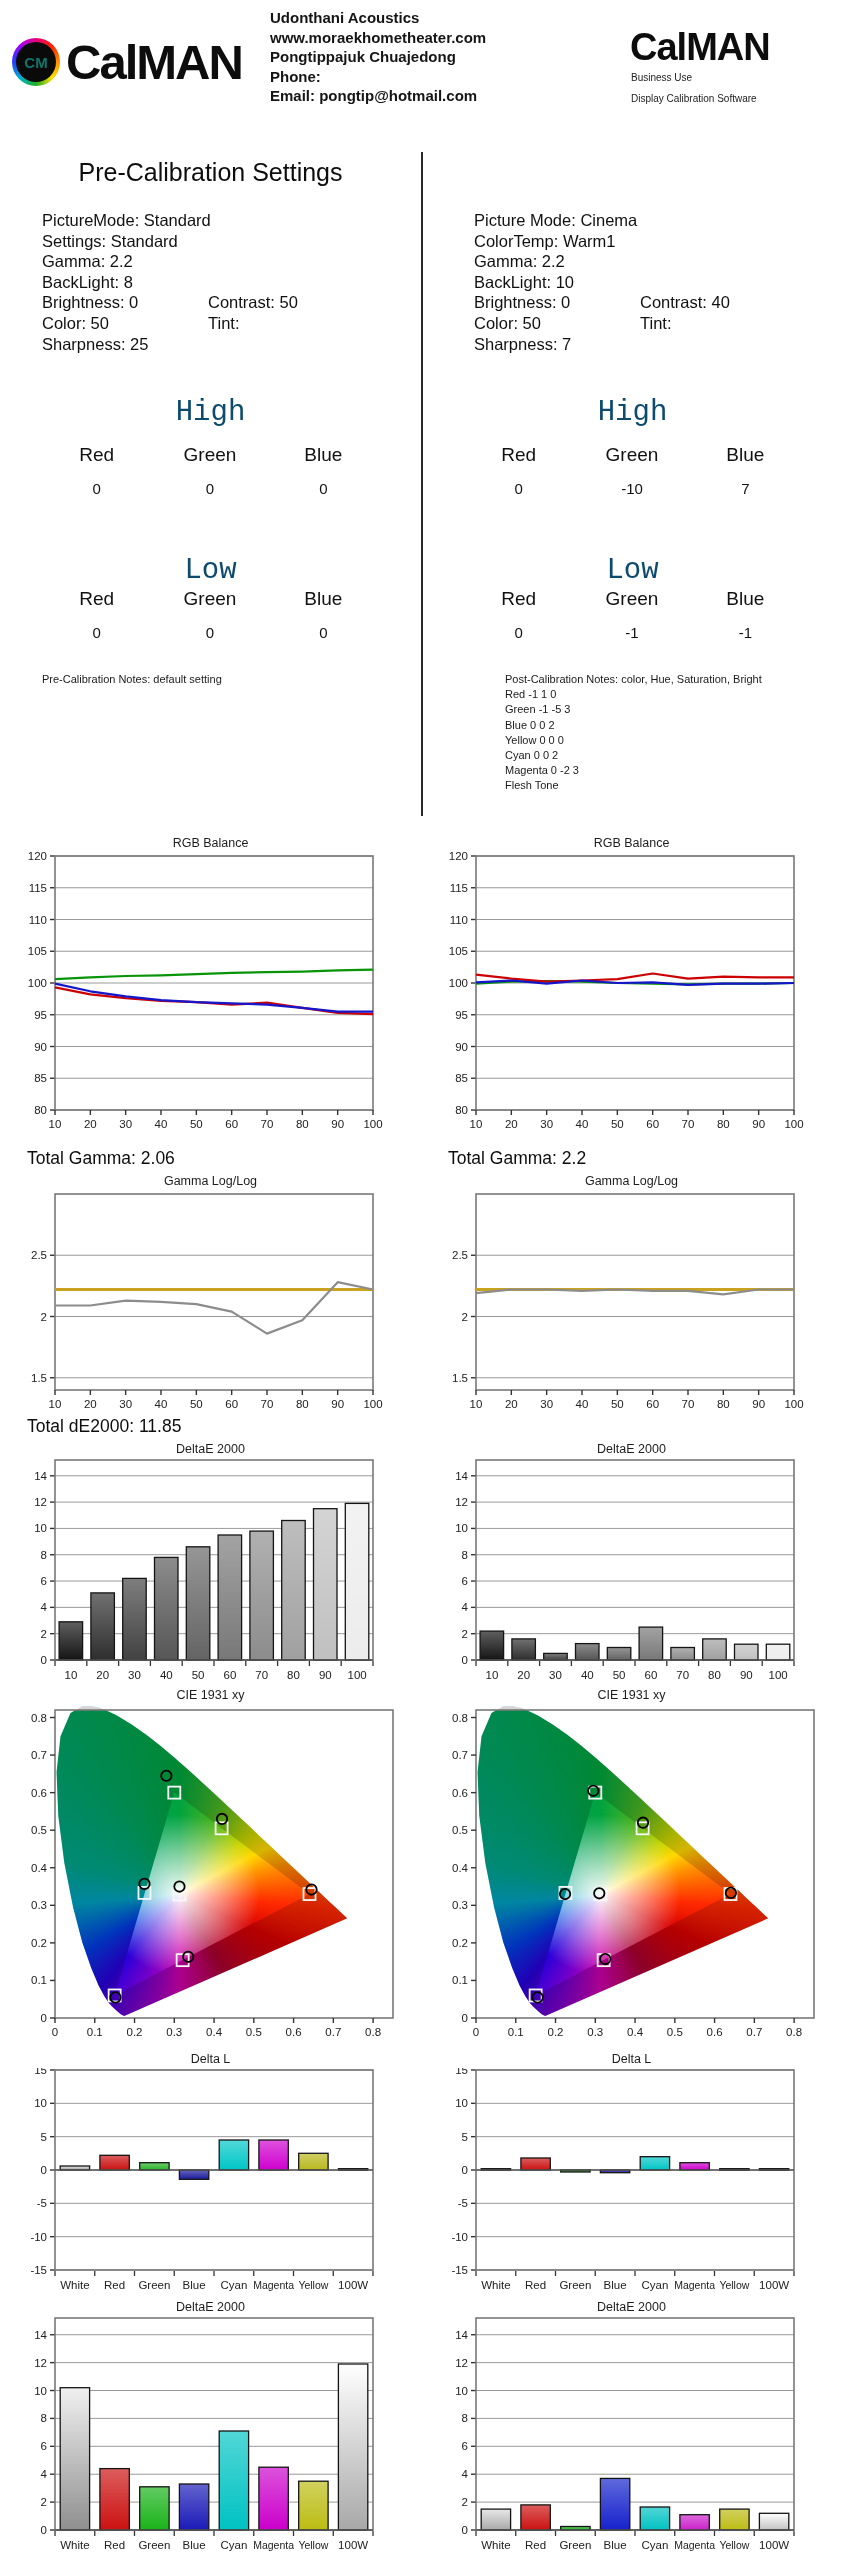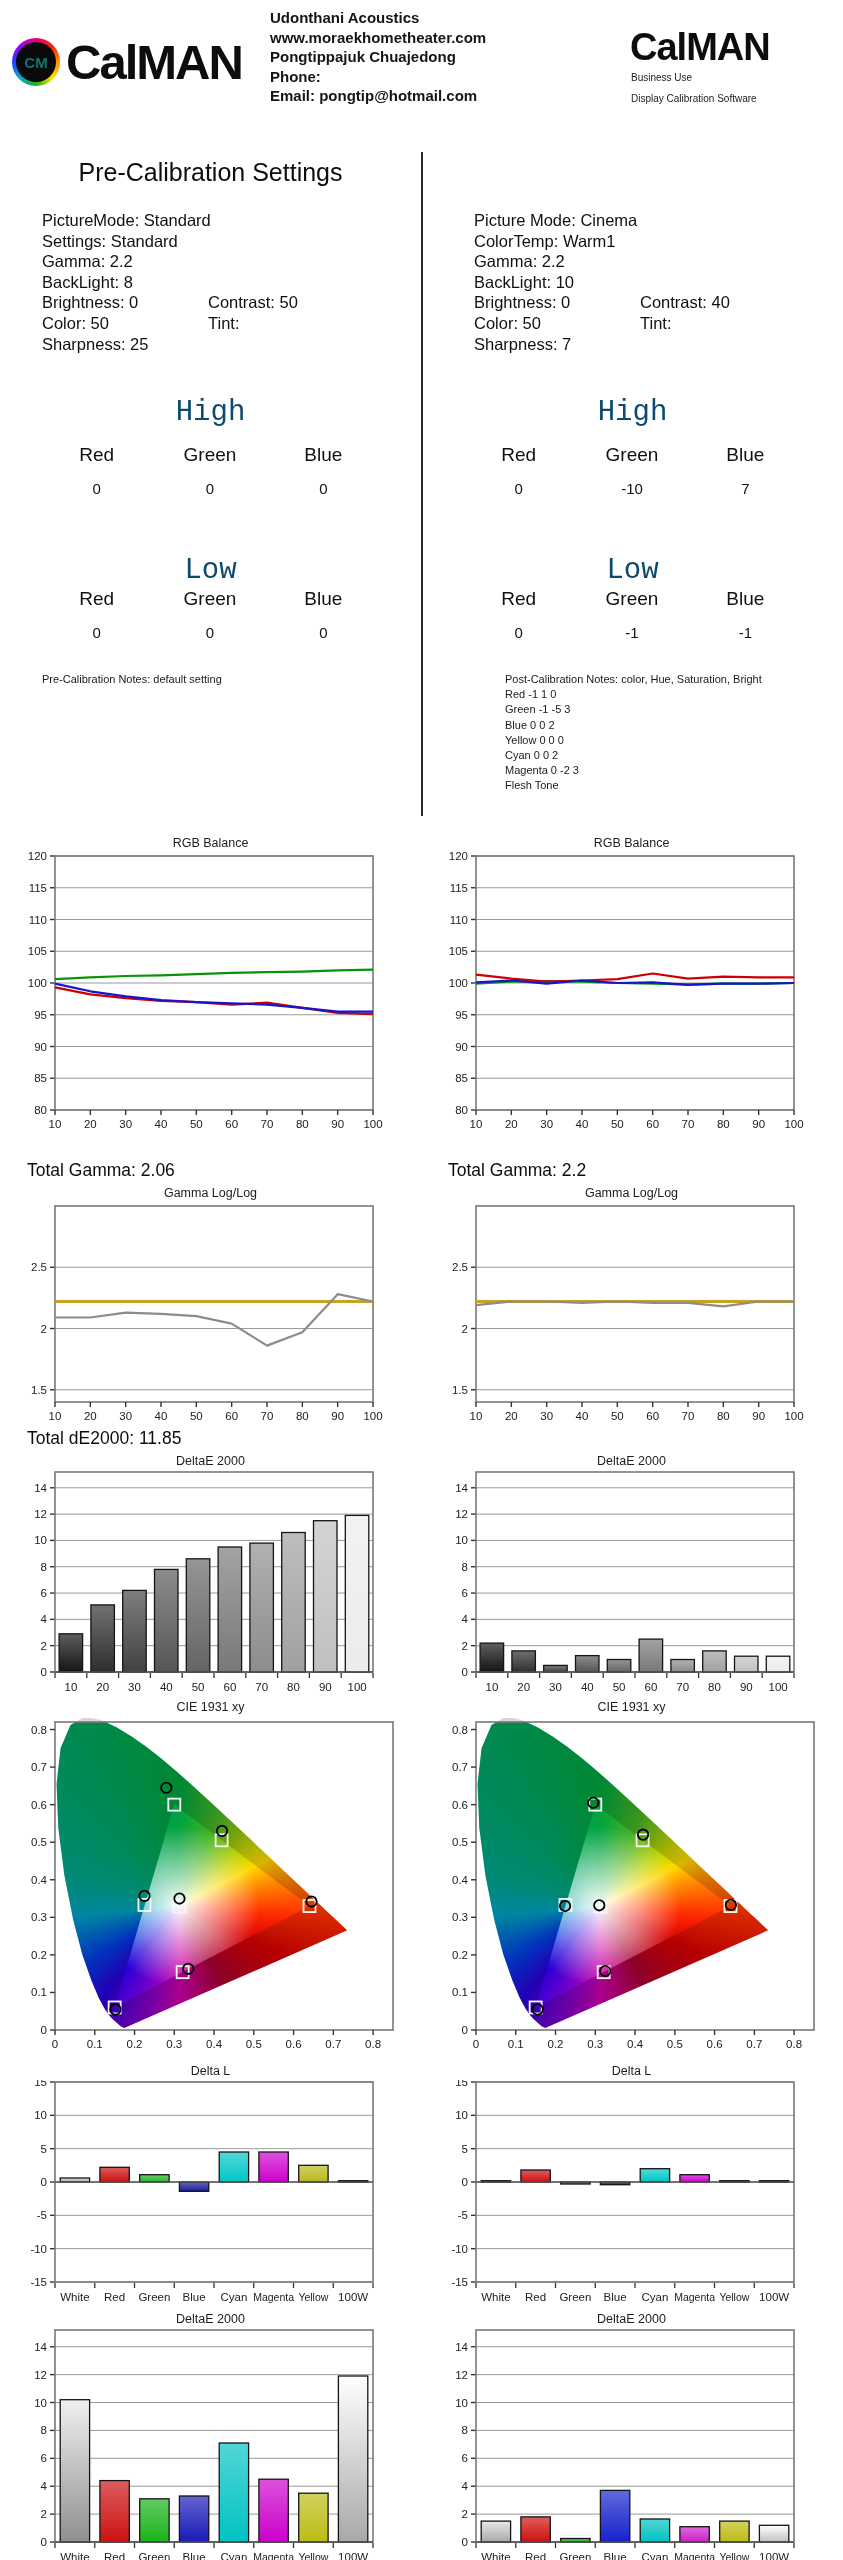--- a/index.html
+++ b/index.html
@@ -35,21 +35,21 @@
   .col.pre .notes{left:42px;} .col.post .notes{left:55px;margin-left:28px;}
   
   .charts{position:relative;}
   .chart-row{display:flex;}
   .chart-cell{width:421px;position:relative;}
   .chart-title{text-align:center;font-size:12.5px;color:#1d1d1d;height:16px;}
   .row-rgb{padding-top:16px;}
   .row-cie .chart-title{height:18px;}
   .stat-row{display:flex;height:26px;}
   .stat-row span{display:block;width:421px;padding-left:27px;font-size:17.5px;color:#0d0d0d;box-sizing:border-box;}
-  .m-stat1{margin-top:30px;} .m-stat2{margin-top:6px;}
+  .m-stat1{margin-top:18px;} .m-stat2{margin-top:6px;}
   .row-cie{margin-top:4px;} .row-dl{margin-top:10px;} .row-debot{margin-top:6px;}
   svg{display:block;}
 </style>
 </head>
 <body>
 
 <div class="page">
 
   <div class="header">
     <div class="logo-ring">

